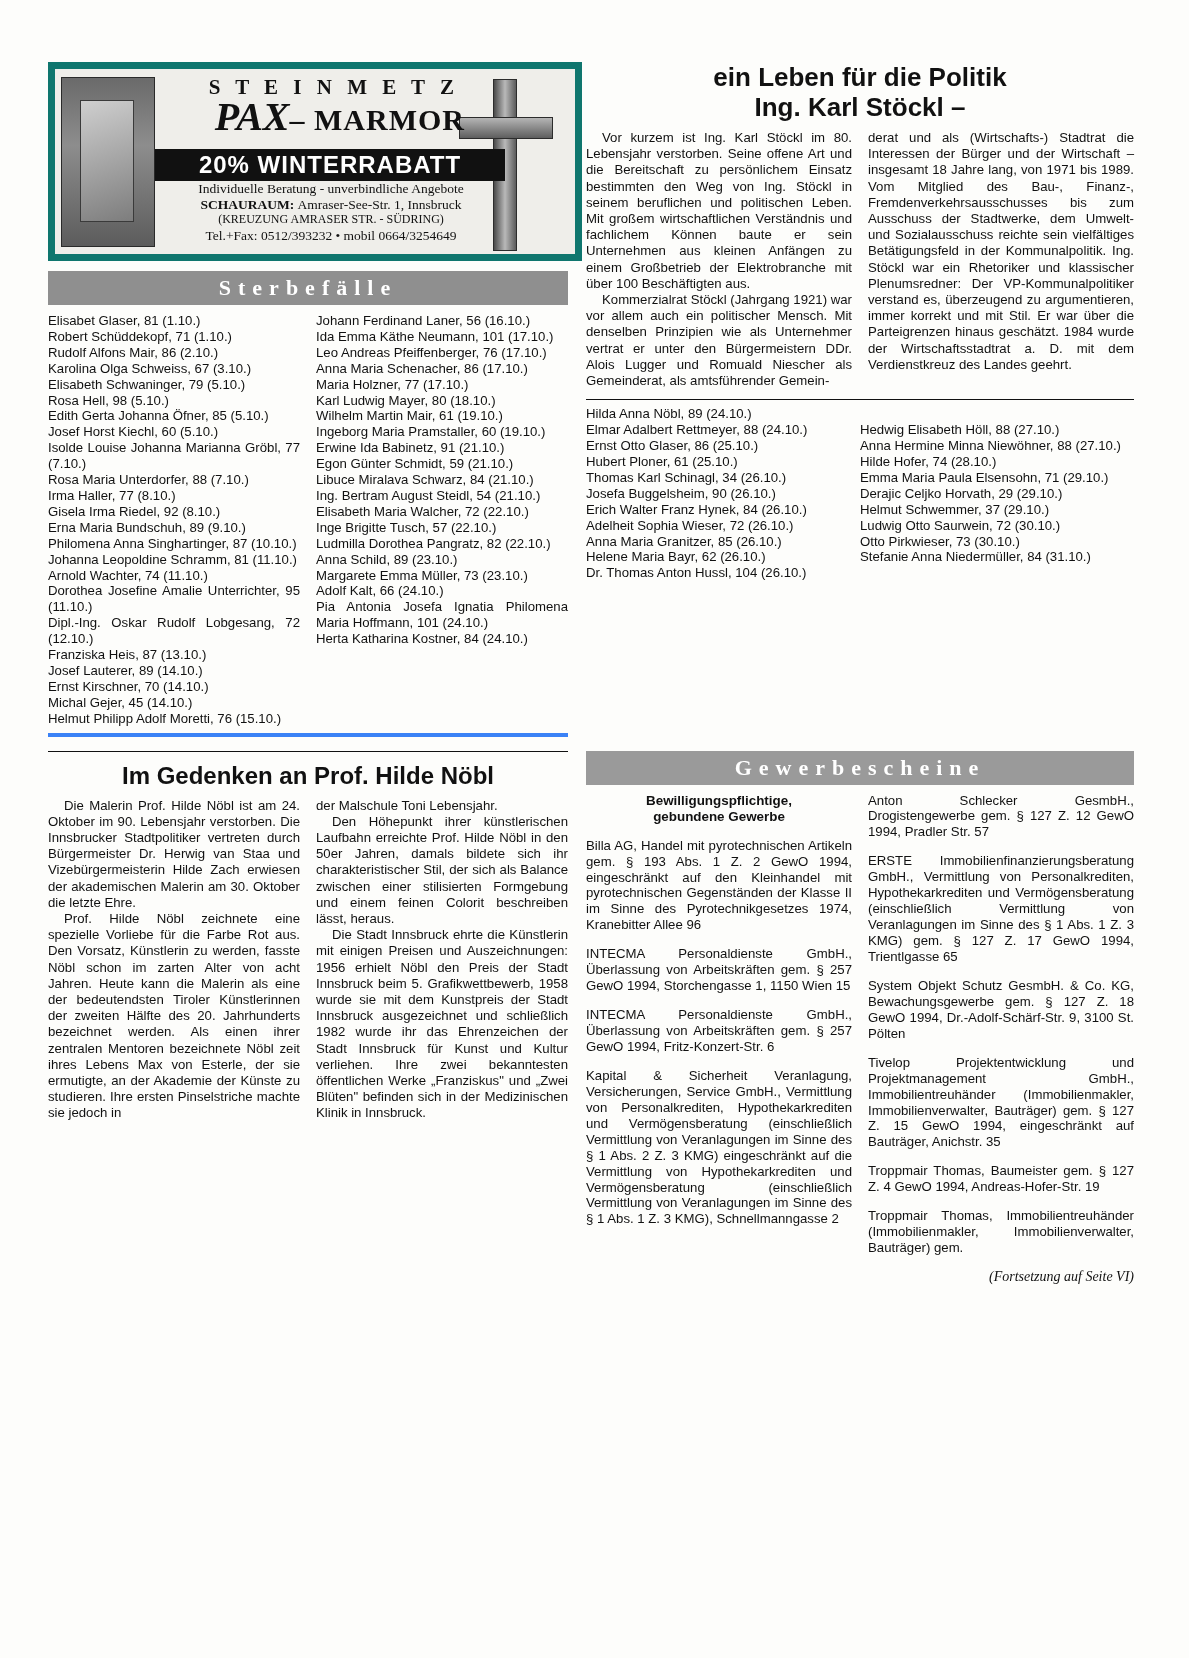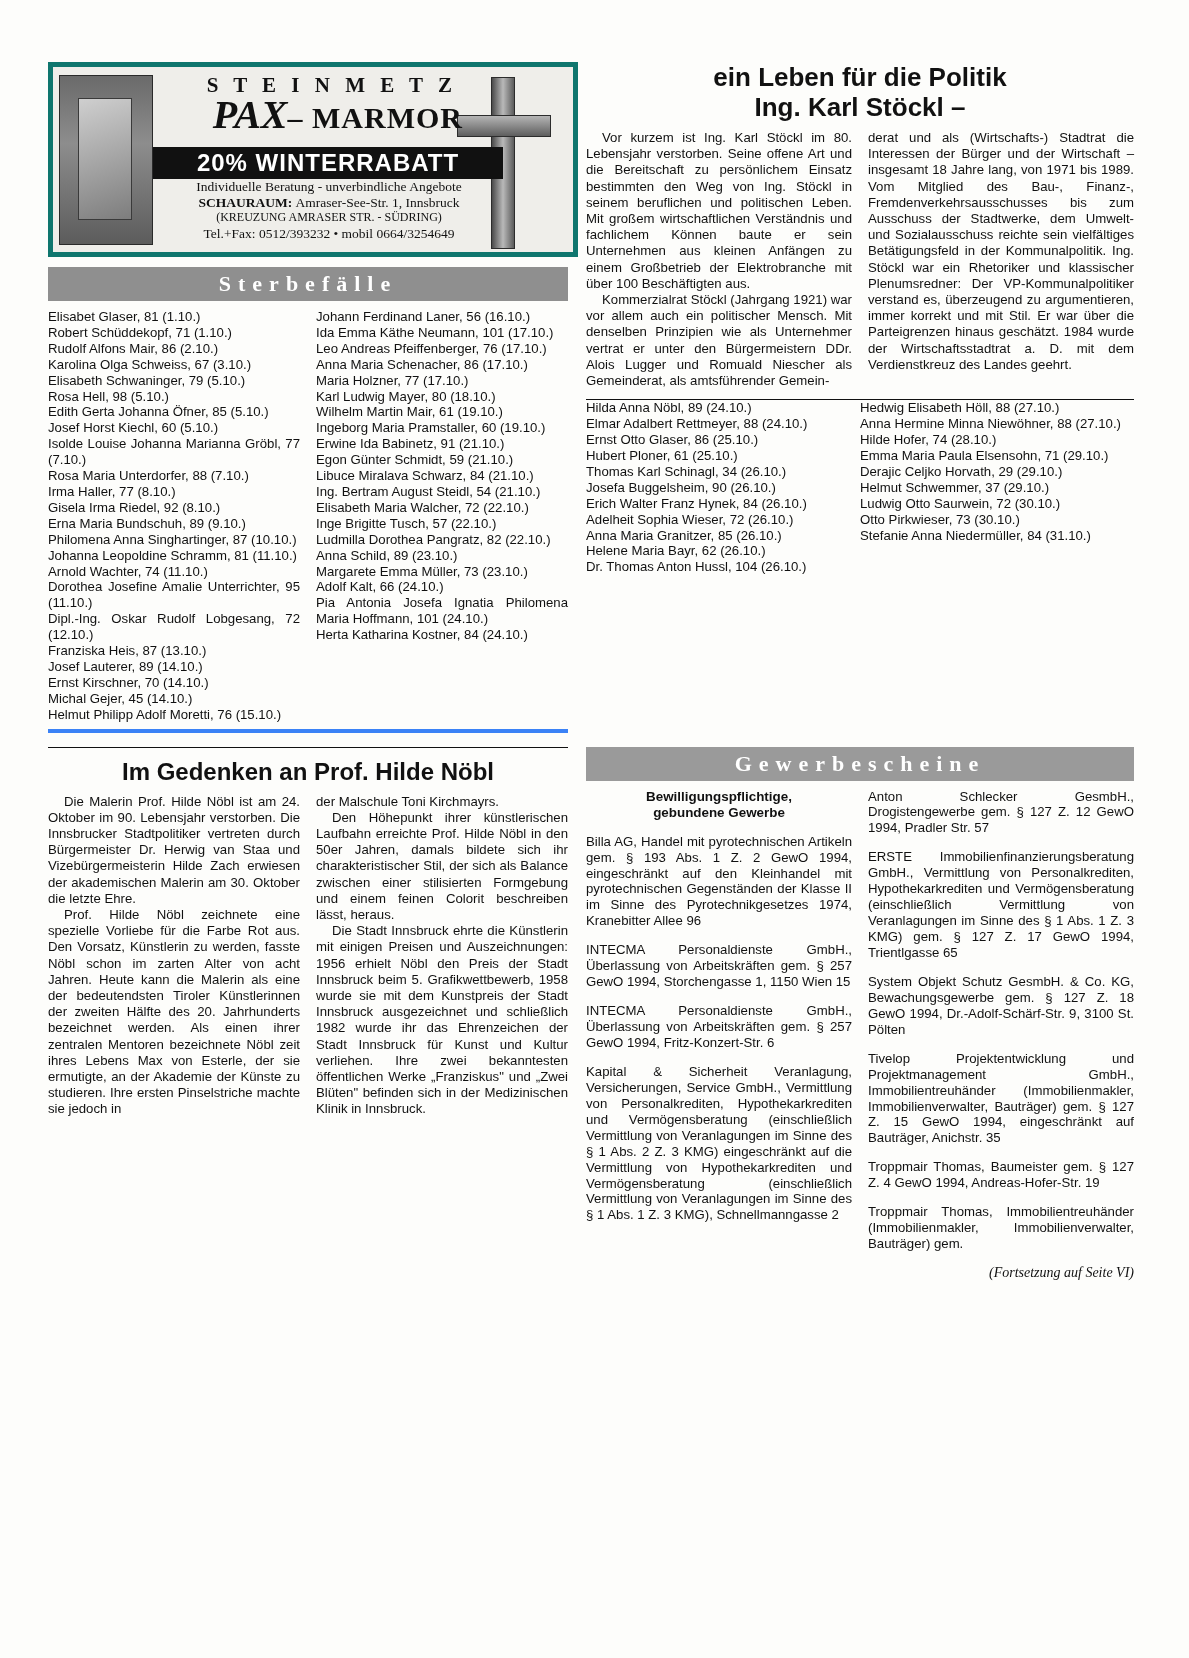--- a/index.html
+++ b/index.html
@@ -20,21 +20,21 @@
     left:48px;top:62px;width:1086px;height:1430px;
   }
   
   .toprow{display:flex;gap:18px;}
   .leftcol{width:520px;}
   .rightcol{width:548px;}
   
   .ad{
     position:relative;
     width:520px;height:185px;
-    border:5px solid #0f766e;
+    border:7px solid #0f766e;
     background:#efeeea;
     overflow:hidden;
   }
   .ad-stone{
     position:absolute;left:6px;top:8px;width:92px;height:168px;
     background:
       linear-gradient(180deg,#6a6a6a 0%,#8d8d8d 40%,#5c5c5c 100%);
     border:1px solid #2a2a2a;
   }
   .ad-stone:after{
@@ -101,22 +101,22 @@
   .art-title{
     font-size:26px;font-weight:bold;text-align:center;line-height:30px;
     margin:0 0 8px 0;
   }
   .twocol{display:flex;gap:16px;}
   .twocol .c{width:266px;}
   .p{font-size:13.2px;line-height:16.2px;text-align:justify;margin:0;}
   .p.ind{text-indent:16px;}
   
   .deaths2{
-    margin-top:10px;border-top:1px solid #111;
-    display:flex;gap:8px;
+    margin-top:10px;border-top:1px solid #111;padding-top:6px;
+    display:flex;gap:8px;align-items:center;
   }
   .deaths2 .col{width:266px;}
   
   .lower{display:flex;gap:18px;margin-top:14px;}
   .lower .left{width:520px;border-top:1px solid #111;padding-top:8px;}
   .lower .right{width:548px;}
   .nobl-title{
     font-size:24px;font-weight:bold;text-align:center;margin:2px 0 8px 0;
   }
   .nobl-cols{display:flex;gap:16px;}
@@ -278,21 +278,21 @@
     <div class="lower">
 
       <div class="left">
         <div class="nobl-title">Im Gedenken an Prof. Hilde Nöbl</div>
         <div class="nobl-cols">
           <div class="c">
             <p class="p ind">Die Malerin Prof. Hilde Nöbl ist am 24. Oktober im 90. Lebensjahr verstorben. Die Innsbrucker Stadtpolitiker vertreten durch Bürgermeister Dr. Herwig van Staa und Vizebürgermeisterin Hilde Zach erwiesen der akademischen Malerin am 30. Oktober die letzte Ehre.</p>
             <p class="p ind">Prof. Hilde Nöbl zeichnete eine spezielle Vorliebe für die Farbe Rot aus. Den Vorsatz, Künstlerin zu werden, fasste Nöbl schon im zarten Alter von acht Jahren. Heute kann die Malerin als eine der bedeutendsten Tiroler Künstlerinnen der zweiten Hälfte des 20. Jahrhunderts bezeichnet werden. Als einen ihrer zentralen Mentoren bezeichnete Nöbl zeit ihres Lebens Max von Esterle, der sie ermutigte, an der Akademie der Künste zu studieren. Ihre ersten Pinselstriche machte sie jedoch in</p>
           </div>
           <div class="c">
-            <p class="p">der Malschule Toni Kirchmayrs.</p>
+            <p class="p">der Malschule Toni Lebensjahr.</p>
             <p class="p ind">Den Höhepunkt ihrer künstlerischen Laufbahn erreichte Prof. Hilde Nöbl in den 50er Jahren, damals bildete sich ihr charakteristischer Stil, der sich als Balance zwischen einer stilisierten Formgebung und einem feinen Colorit beschreiben lässt, heraus.</p>
             <p class="p ind">Die Stadt Innsbruck ehrte die Künstlerin mit einigen Preisen und Auszeichnungen: 1956 erhielt Nöbl den Preis der Stadt Innsbruck beim 5. Grafikwettbewerb, 1958 wurde sie mit dem Kunstpreis der Stadt Innsbruck ausgezeichnet und schließlich 1982 wurde ihr das Ehrenzeichen der Stadt Innsbruck für Kunst und Kultur verliehen. Ihre zwei bekanntesten öffentlichen Werke „Franziskus" und „Zwei Blüten" befinden sich in der Medizinischen Klinik in Innsbruck.</p>
           </div>
         </div>
       </div>
 
       <div class="right">
         <div class="banner grey2" style="margin-top:0;">Gewerbescheine</div>
         <div class="gw-cols">
           <div class="c">

